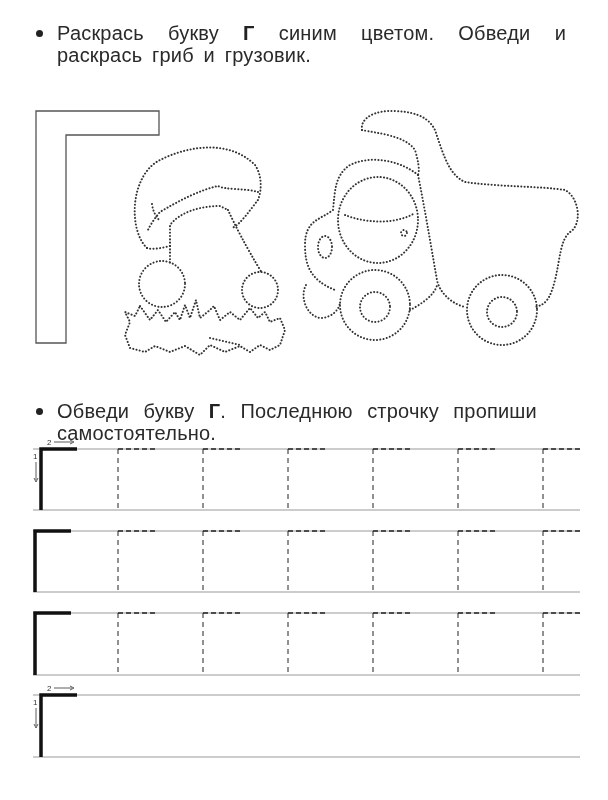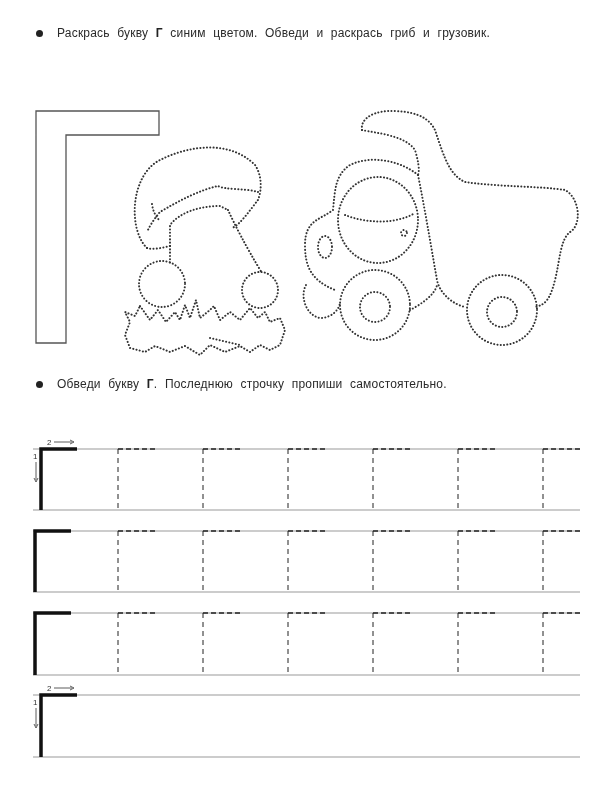--- a/index.html
+++ b/index.html
@@ -1,18 +1,18 @@
 <!DOCTYPE html>
 <html><head>
 <meta charset="utf-8">
 <style>
   html, body { margin:0; padding:0; background:#fff; }
   body { width:608px; height:800px; position:relative; overflow:hidden;
          font-family:"Liberation Sans", sans-serif; color:#2a2a2a; }
-  .instr { position:absolute; left:36px; width:530px; font-size:12px; line-height:22px;
+  .instr { position:absolute; left:36px; width:530px; font-size:20px; line-height:22px;
            letter-spacing:0.2px; word-spacing:4px; }
   .instr .bullet { position:absolute; left:0; top:8px; width:7px; height:7px; border-radius:50%; background:#222; }
   .instr .text { margin-left:21px; text-align:justify; text-align-last:left; display:block; }
   .instr b { font-weight:bold; color:#222; }
   #pic { position:absolute; left:0; top:95px; }
   #rows { position:absolute; left:0; top:430px; }
 </style>
 </head>
 <body>
 
@@ -52,21 +52,21 @@
       <path d="M306 285 C300 295 305 315 320 318 C333 318 340 308 340 302"></path>
       <circle cx="375" cy="305" r="35"></circle>
       <circle cx="375" cy="307" r="15"></circle>
       <circle cx="502" cy="310" r="35"></circle>
       <circle cx="502" cy="312" r="15"></circle>
       <path d="M410 310 C420 305 435 295 437 285"></path>
     </g>
   </g>
 </svg>
 
-<div class="instr" style="top:373px;">
+<div class="instr" style="top:400px;">
   <span class="bullet"></span>
   <span class="text" style="width:480px;"><span>Обведи букву </span><b>Г</b><span>. Последнюю строчку пропиши самостоятельно.</span></span>
 </div>
 
 <svg id="rows" width="608" height="340" viewBox="0 430 608 340">
   <defs>
     <g id="dashcell">
       <line x1="0" y1="0" x2="0" y2="61" stroke="#222" stroke-width="1" stroke-dasharray="5 4"></line>
       <line x1="0" y1="0" x2="38" y2="0" stroke="#222" stroke-width="1.3" stroke-dasharray="5 3"></line>
     </g>

